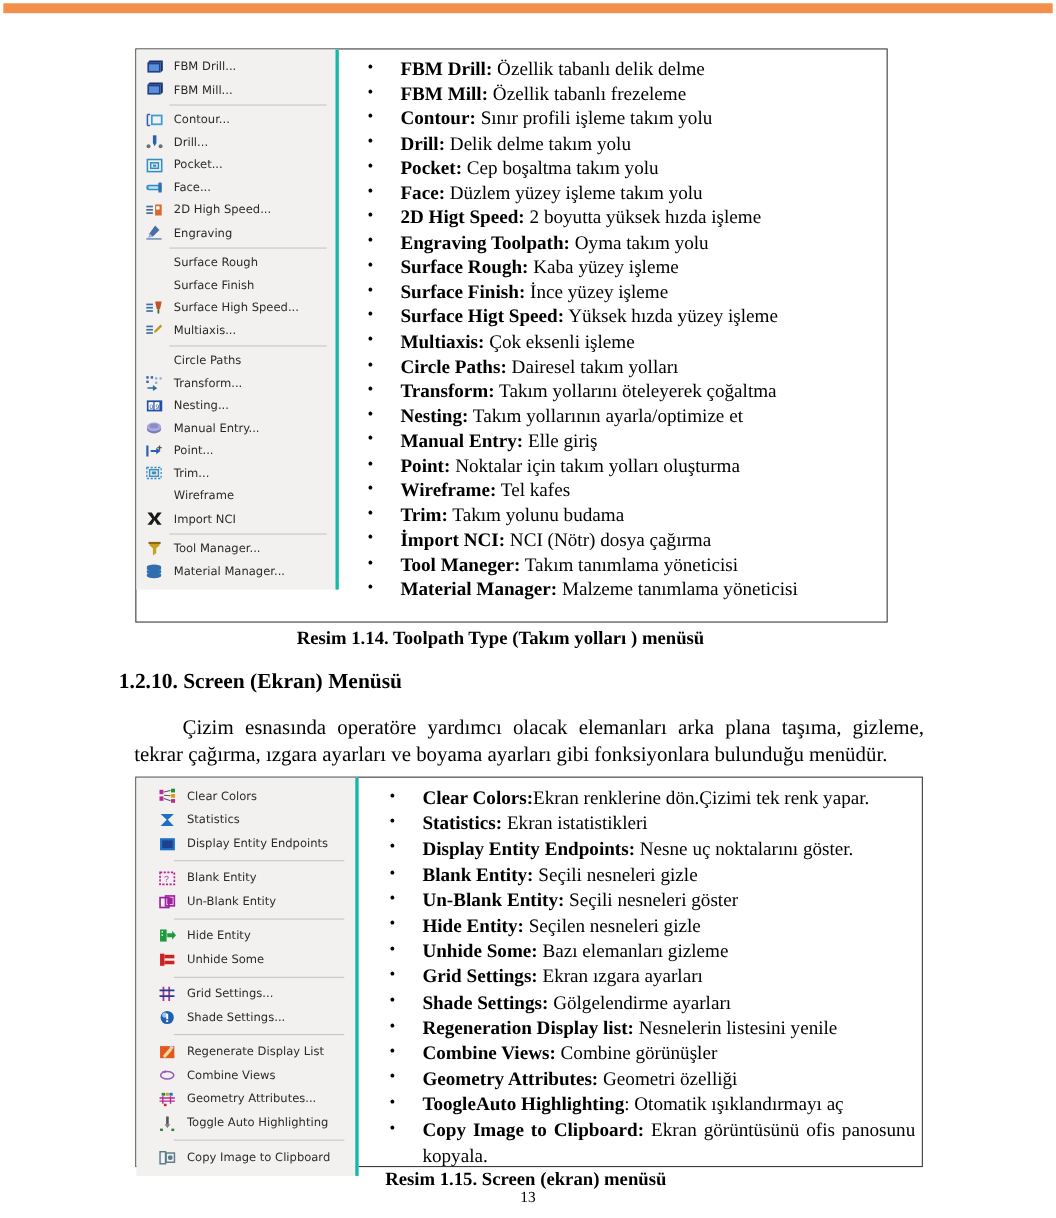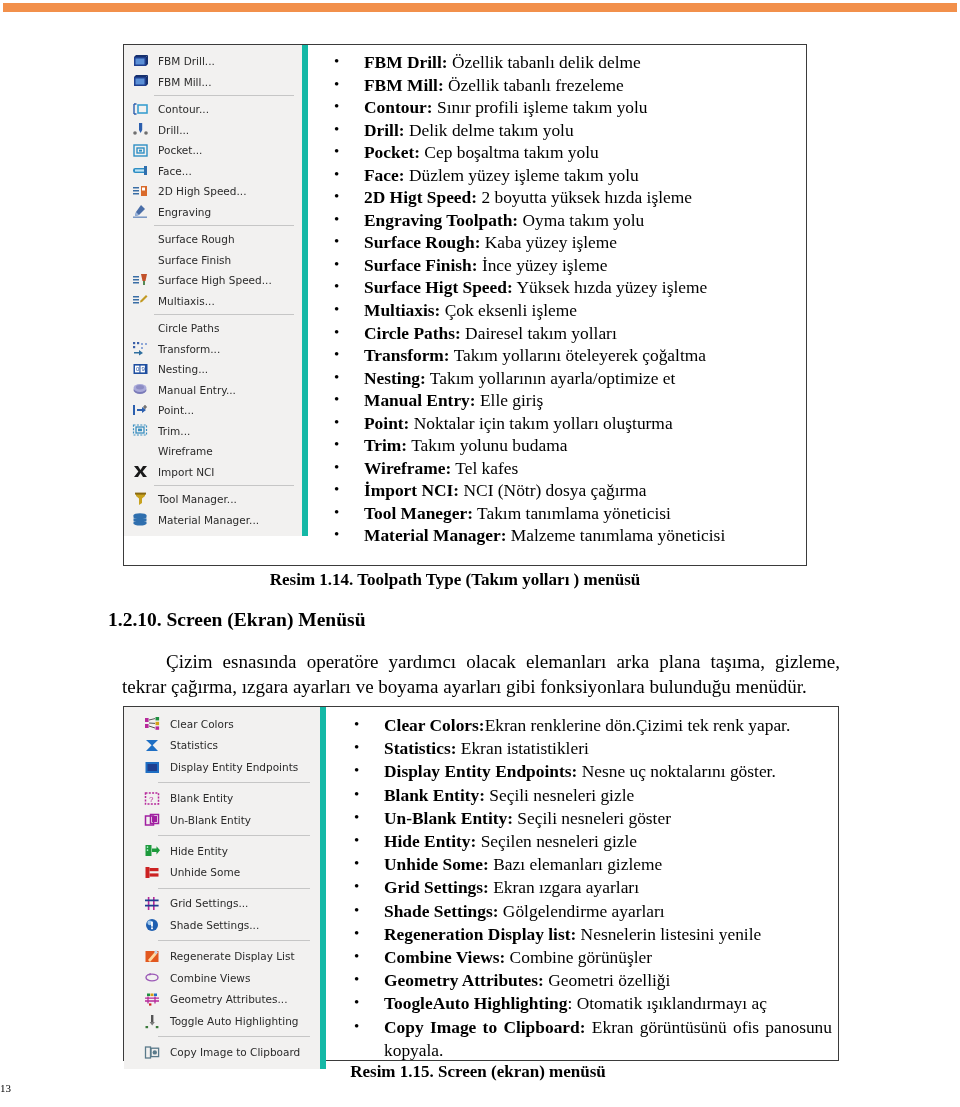--- a/index.html
+++ b/index.html
@@ -34,21 +34,21 @@
     border: 1px solid #3b3b3b;
     background: #ffffff;
     display: flex;
     align-items: flex-start;
   }
 
   
   .menu-panel {
     box-sizing: border-box;
     background: #F2F1F0;
-    border-right: 6px solid #14b8a6;
+    border-right: 3px solid #14b8a6;
     padding: 6px 0 6px 0;
     flex: 0 0 auto;
   }
   .menu-panel.m1 { width: 184px; }
   .menu-panel.m2 { width: 202px; }
 
   .menu-row {
     display: flex;
     align-items: center;
     height: 20.5px;
@@ -131,21 +131,22 @@
   }
   .body-para {
     position: absolute;
     font-size: 19px;
     line-height: 24.5px;
     text-align: justify;
     text-indent: 44px;
   }
   .page-number {
     position: absolute;
-    font-size: 11px;
+    text-align: center;
+    font-size: 14px;
   }
 </style>
 </head>
 <body>
 
 <div class="top-bar"></div>
 
 <div class="figure-box" id="figure1-box" style="left:123px; top:44px; width:684px; height:522px;">
 
   <div class="menu-panel m1" id="menu1">
@@ -383,22 +384,22 @@
         <li><b>Engraving Toolpath:</b><span> Oyma takım yolu</span></li>
         <li><b>Surface Rough:</b><span> Kaba yüzey işleme</span></li>
         <li><b>Surface Finish:</b><span> İnce yüzey işleme</span></li>
         <li><b>Surface Higt Speed:</b><span> Yüksek hızda yüzey işleme</span></li>
         <li><b>Multiaxis:</b><span> Çok eksenli işleme</span></li>
         <li><b>Circle Paths:</b><span> Dairesel takım yolları</span></li>
         <li><b>Transform:</b><span> Takım yollarını öteleyerek çoğaltma</span></li>
         <li><b>Nesting:</b><span> Takım yollarının ayarla/optimize et</span></li>
         <li><b>Manual Entry:</b><span> Elle giriş</span></li>
         <li><b>Point:</b><span> Noktalar için takım yolları oluşturma</span></li>
+        <li><b>Wireframe:</b><span> Tel kafes</span></li>
         <li><b>Trim:</b><span> Takım yolunu budama</span></li>
-        <li><b>Wireframe:</b><span> Tel kafes</span></li>
         <li><b>İmport NCI:</b><span> NCI (Nötr) dosya çağırma</span></li>
         <li><b>Tool Maneger:</b><span> Takım tanımlama yöneticisi</span></li>
         <li><b>Material Manager:</b><span> Malzeme tanımlama yöneticisi</span></li>
       </ul>
   </div>
 </div>
 
 <div class="caption" style="left:113px; top:570px; width:684px;">Resim 1.14. Toolpath Type (Takım yolları ) menüsü</div>
 
 <div class="section-heading" style="left:108px; top:608px; width:720px;">1.2.10. Screen (Ekran) Menüsü</div>

